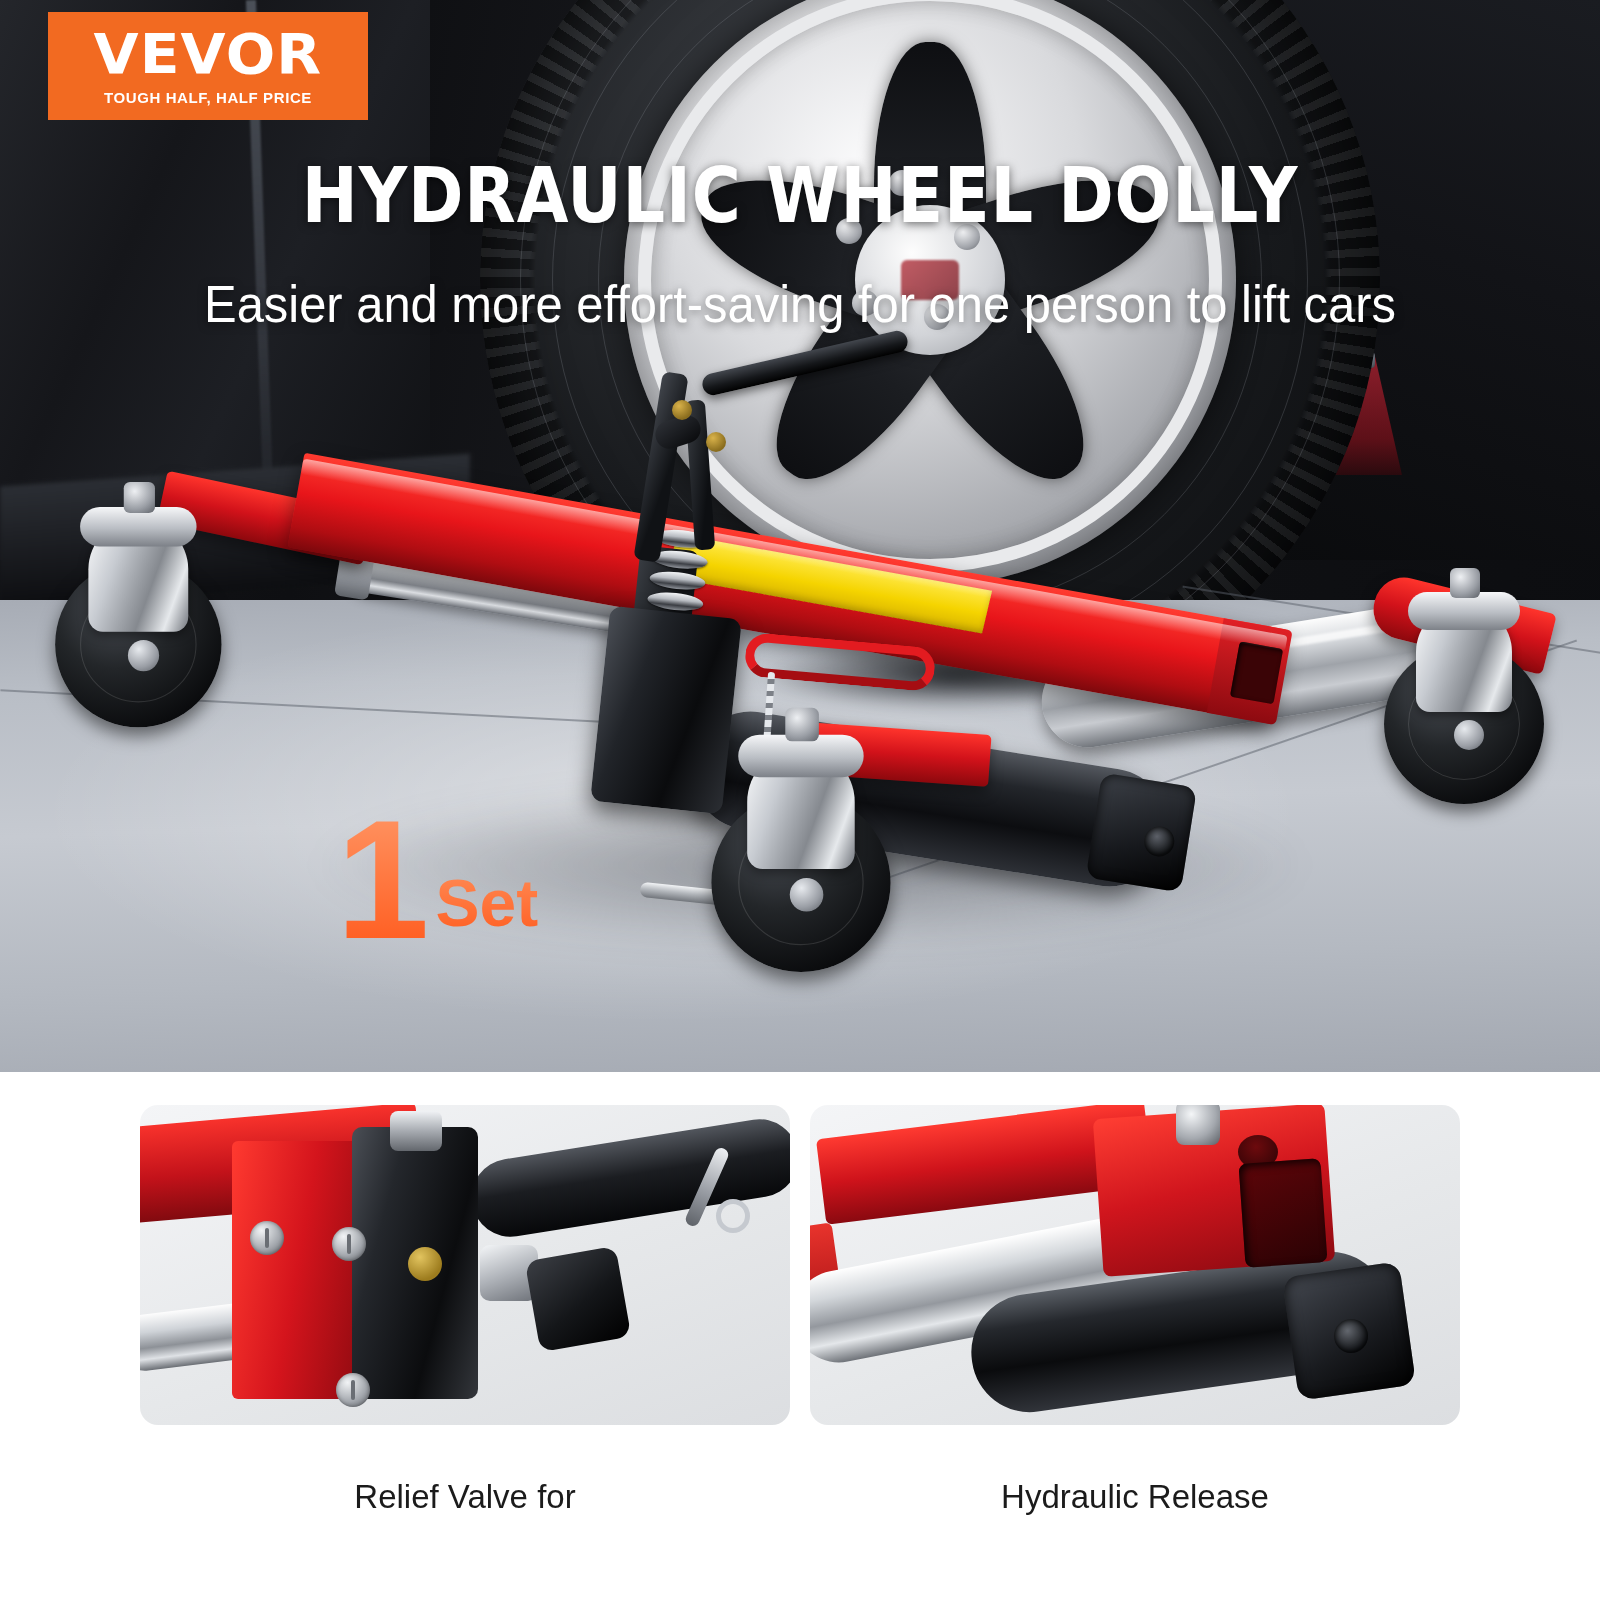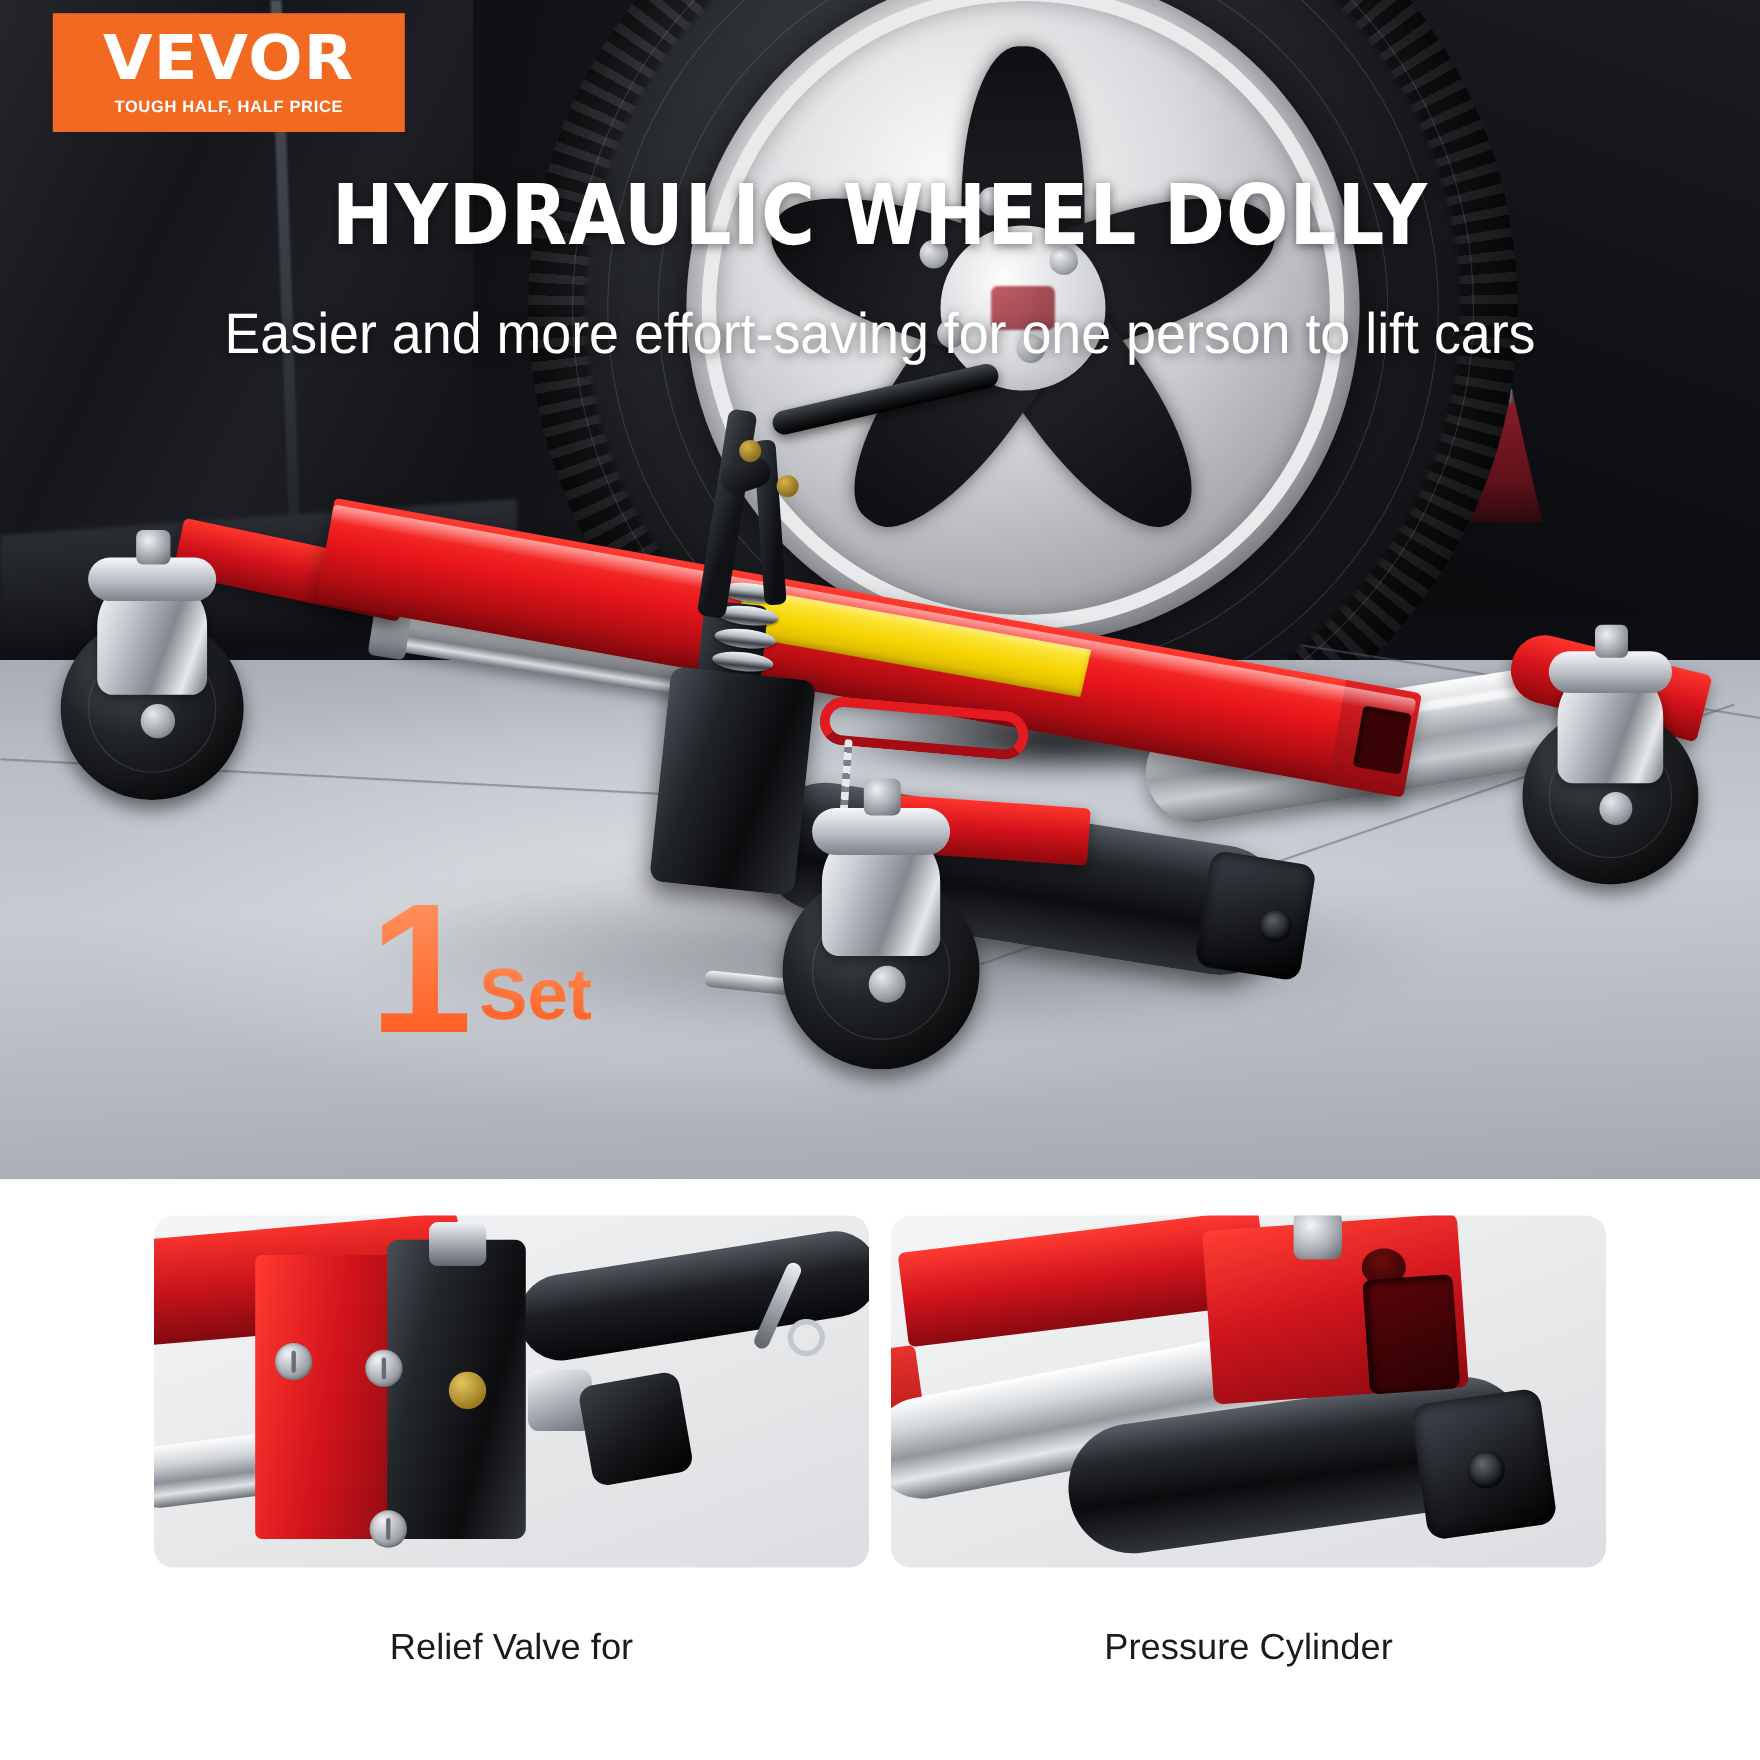--- a/index.html
+++ b/index.html
@@ -749,15 +749,15 @@
     <div class="rp-hole"></div>
     <div class="rp-socket"></div>
     <div class="rp-bolt"></div>
   </div>
 
   <div class="caption cap-left">
     <span class="cap-line">Relief Valve for</span>
   </div>
 
   <div class="caption cap-right">
-    <span class="cap-line">Pressure Cylinder</span>
+    <span class="cap-line">Hydraulic Release</span>
   </div>
 </div>
 
 </body></html>

